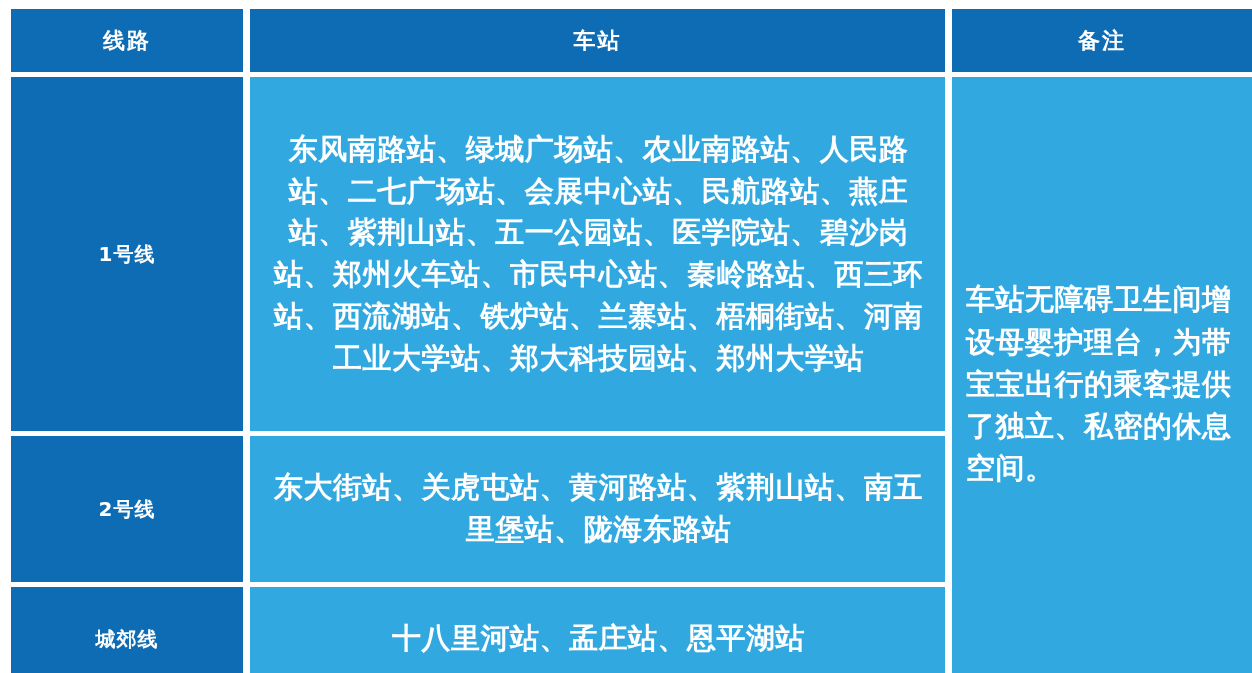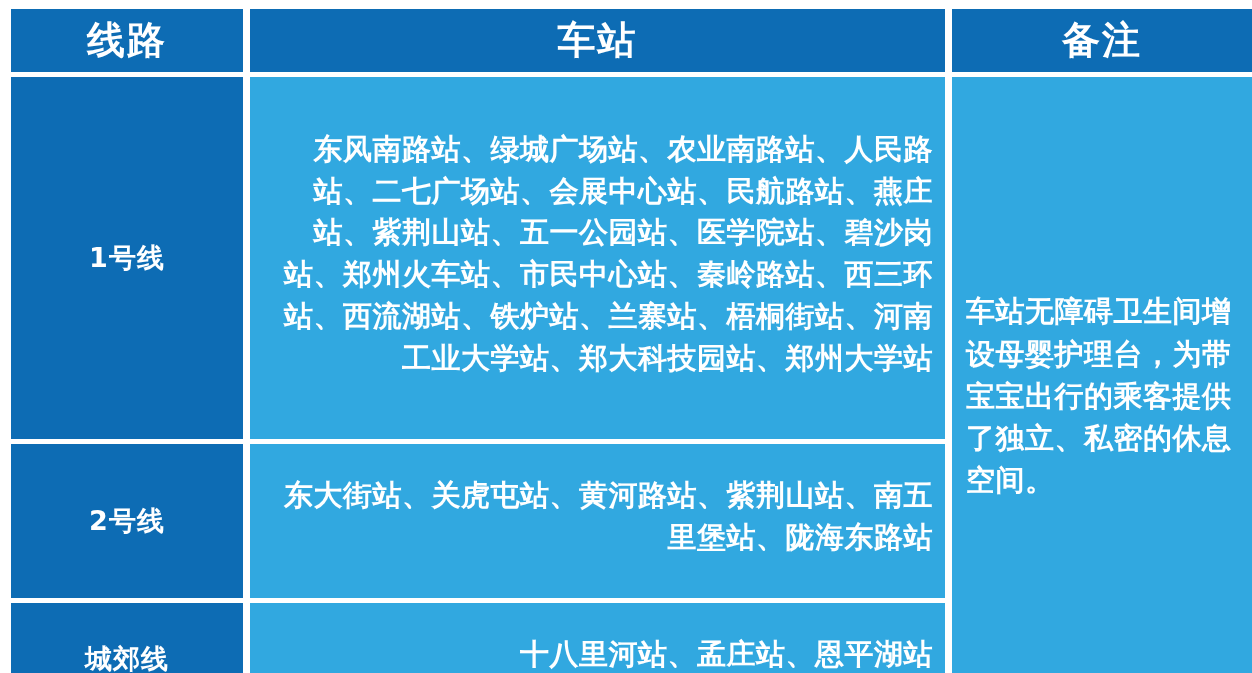--- a/index.html
+++ b/index.html
@@ -34,47 +34,47 @@
     margin: 0;
     color: #ffffff;
     vertical-align: middle;
   }
 
   
   .hdr {
     background: #0d6cb4;
     height: 63px;
     text-align: center;
-    font-size: 38px;
+    font-size: 22px;
     font-weight: bold;
     letter-spacing: 2px;
   }
 
   
   col.c-line    { width: 232px; }
   col.c-station { width: 695px; }
   col.c-remark  { width: 300px; }
 
   
   .line-cell {
     background: #0d6cb4;
     text-align: center;
-    font-size: 27px;
+    font-size: 20px;
     font-weight: bold;
     letter-spacing: 1px;
     margin-left: 33px;
   }
 
   .station-cell {
     background: #31a8e0;
-    text-align: right;
+    text-align: center;
     font-size: 29px;
     font-weight: bold;
     line-height: 1.44;
-    padding: 2px 12px 10px 14px;
+    padding: 2px 12px 2px 14px;
     letter-spacing: 0.5px;
   }
 
   .remark-cell {
     background: #31a8e0;
     text-align: left;
     font-size: 29px;
     font-weight: bold;
     line-height: 1.46;
     padding: 0 10px 0 14px;

